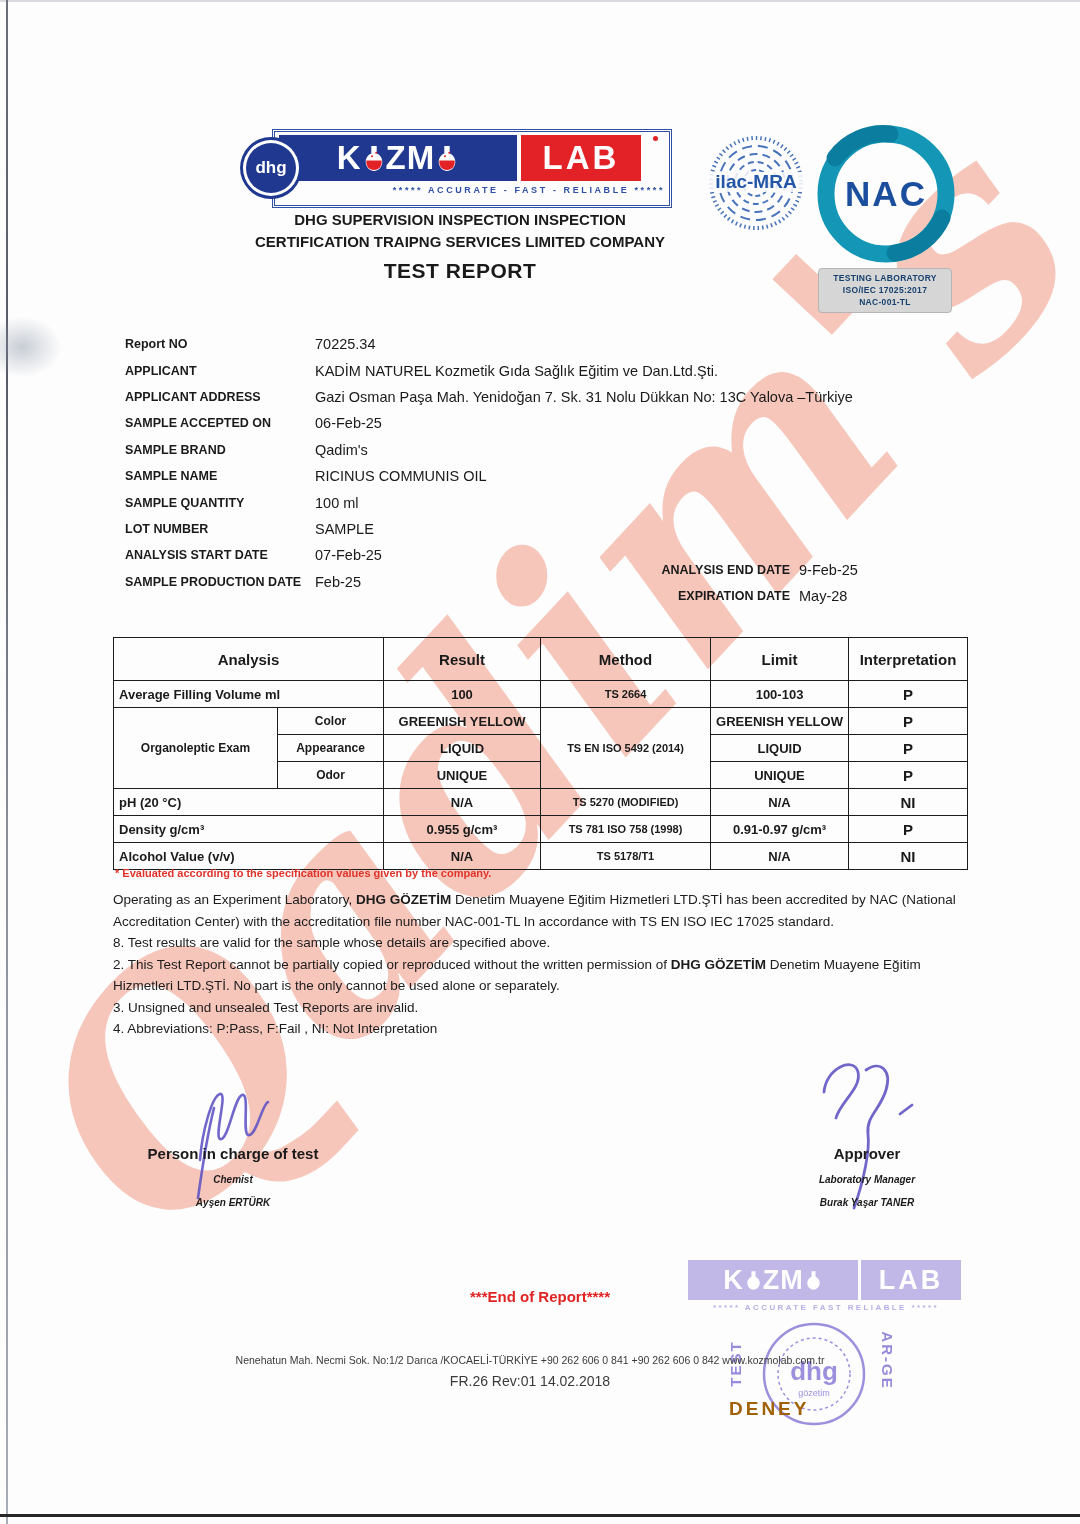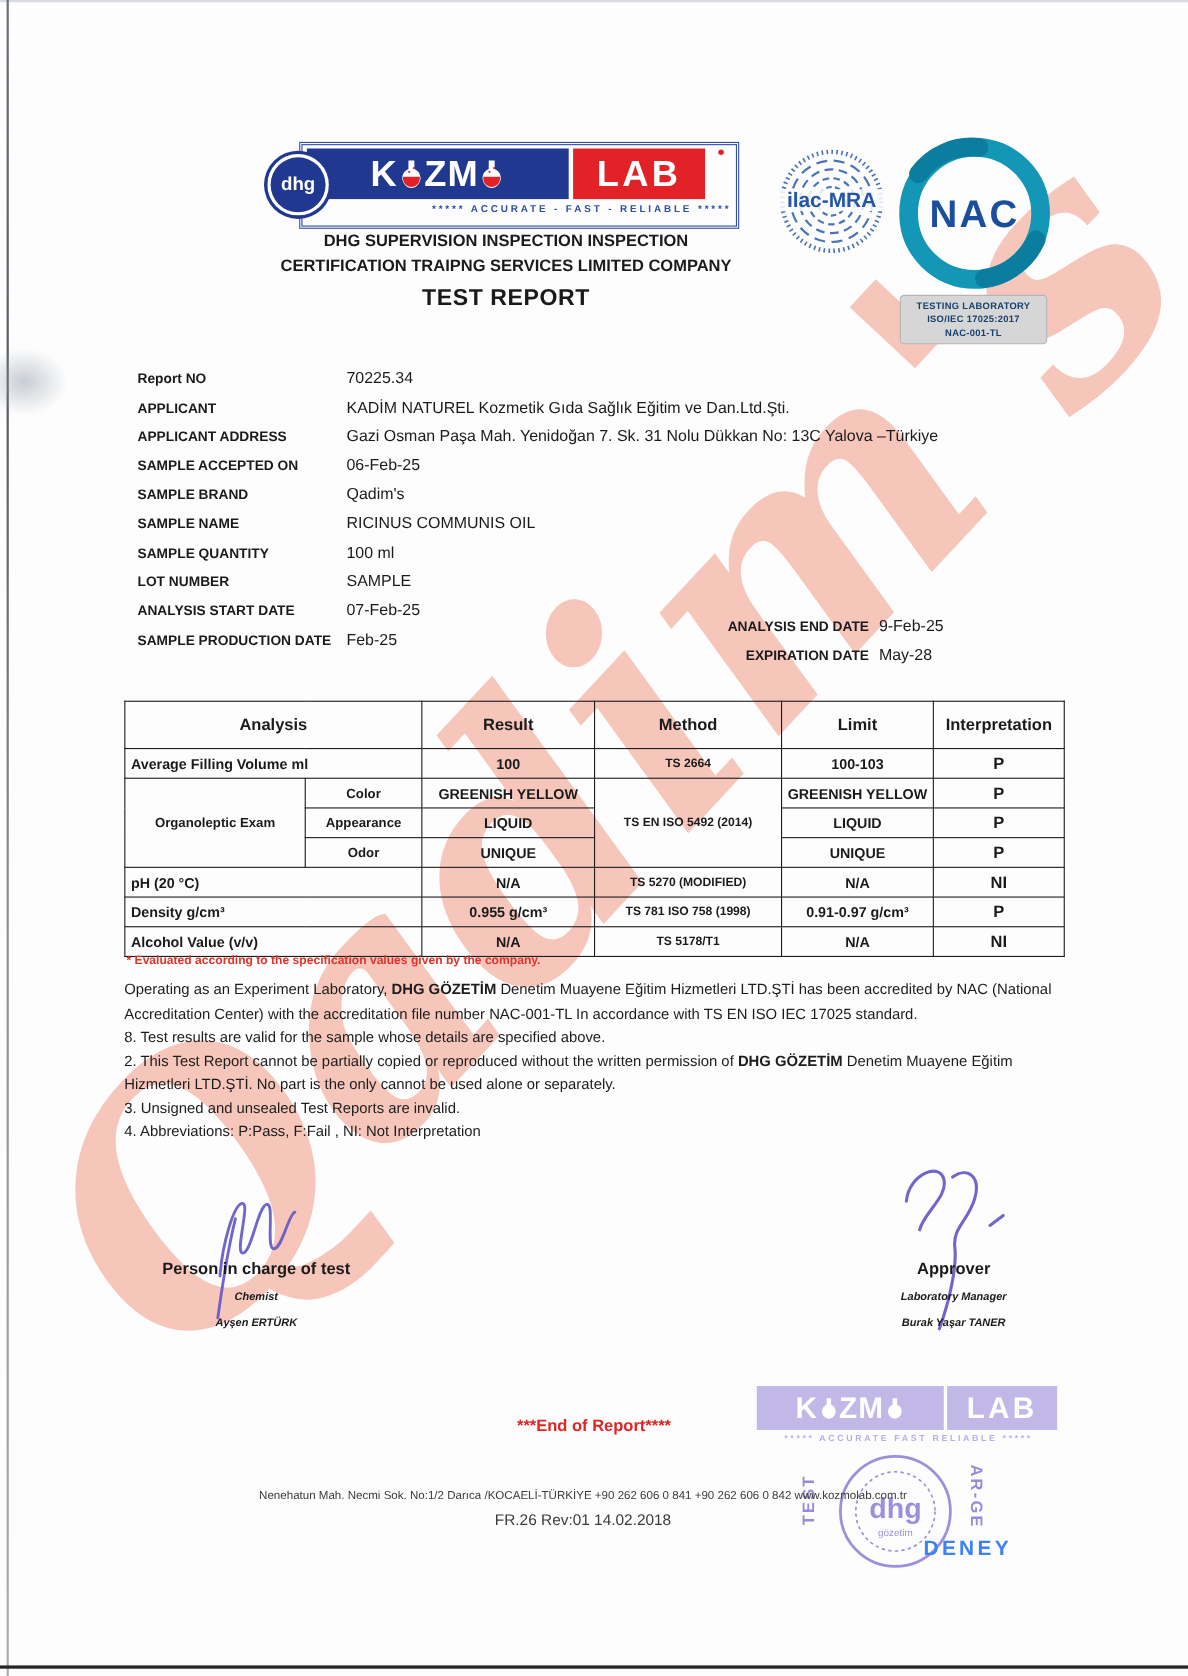--- a/index.html
+++ b/index.html
@@ -93,22 +93,22 @@
      color:#fff;font-weight:800;font-size:27px;letter-spacing:1px;}
   .ks-box2{background:#b3a8e4;width:100px;margin-left:3px;display:flex;align-items:center;
      justify-content:center;color:#fff;font-weight:800;font-size:27px;letter-spacing:3px;}
   .ks-tag{color:#a79ce0;font-weight:bold;font-size:8px;letter-spacing:2.4px;text-align:center;margin-top:3px;white-space:nowrap;}
   .sflask{width:15px;height:21px;margin:0 2px;}
 
   .circ-stamp{position:absolute;left:752px;top:1316px;}
   .stamp-side{position:absolute;color:#978bdb;font-weight:800;font-size:15px;letter-spacing:2px;}
   .st-test{left:712px;top:1355px;transform:rotate(-90deg);}
   .st-arge{left:858px;top:1352px;transform:rotate(90deg);}
-  .st-deney{position:absolute;left:785px;top:1398px;width:135px;text-align:right;
-     color:#3b82f6;font-weight:800;font-size:19px;letter-spacing:3px;}
+  .st-deney{position:absolute;left:729px;top:1398px;width:135px;text-align:left;
+     color:#a16207;font-weight:800;font-size:19px;letter-spacing:3px;}
 
   .footer{position:absolute;left:0;top:1354px;width:1060px;text-align:center;color:#3a3a3a;}
   .footer .f1{font-size:10.5px;}
   .footer .f2{font-size:14px;margin-top:7px;}
 </style>
 </head>
 <body>
 
 <div class="page">
   <div class="edge-top"></div>

